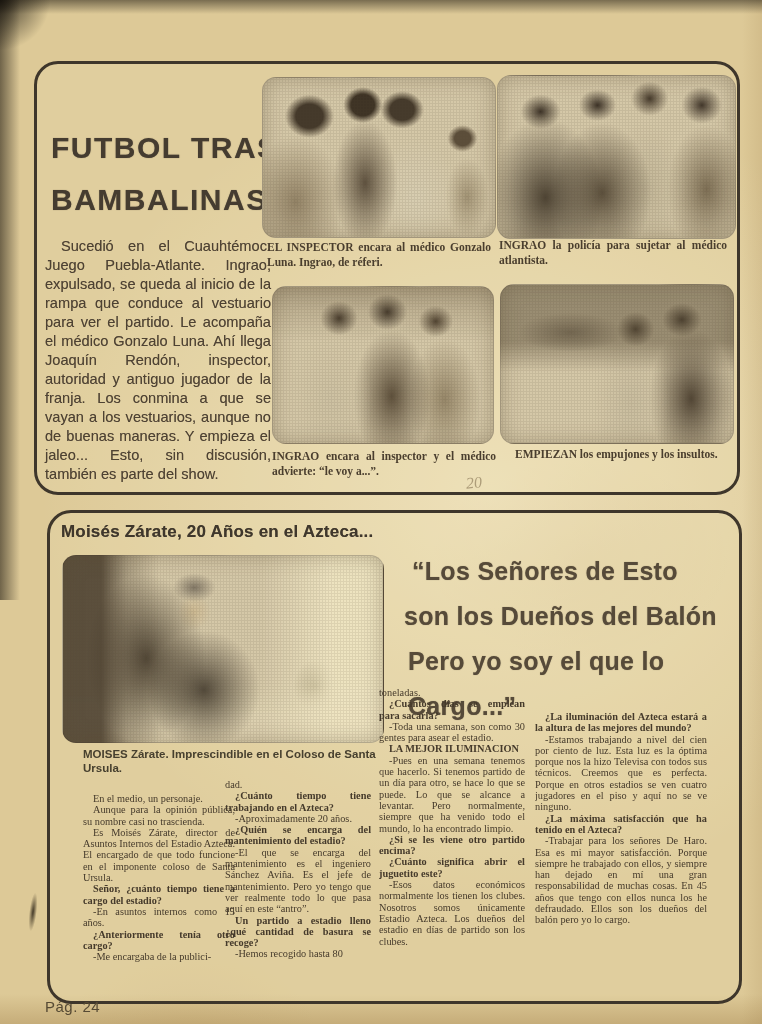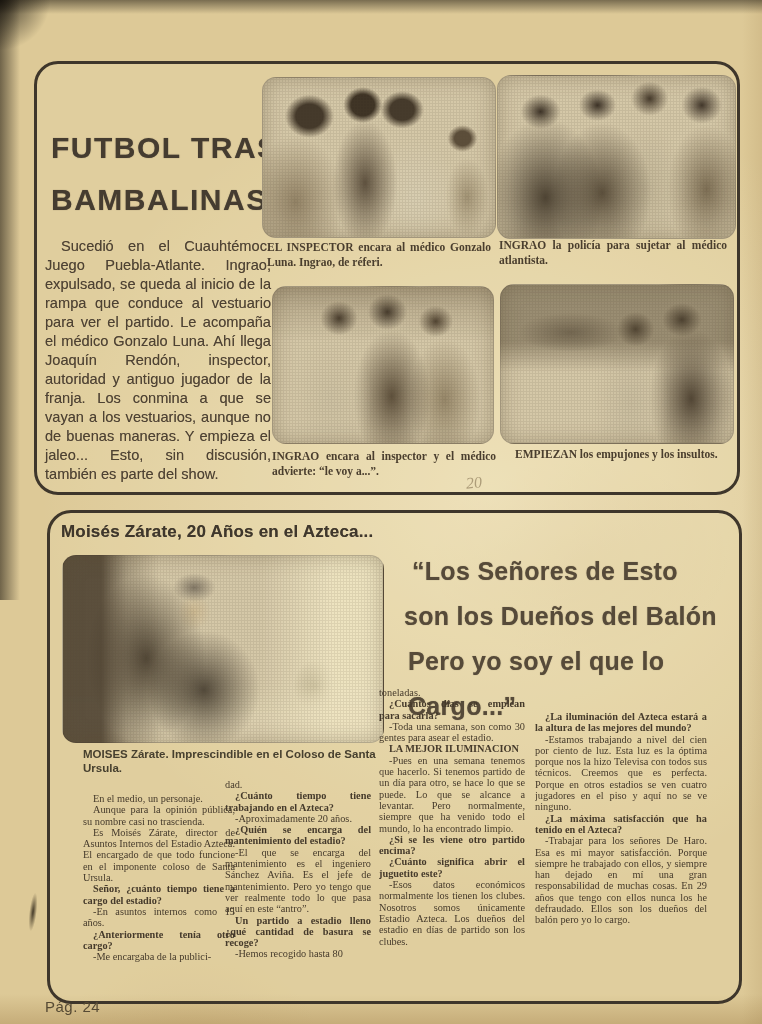--- a/index.html
+++ b/index.html
@@ -227,21 +227,21 @@
         <p class="cpar">-Pues en una semana tenemos que hacerlo. Si tenemos partido de un día para otro, se hace lo que se puede. Lo que se alcance a levantar. Pero normalmente, siempre que ha venido todo el mundo, lo ha encontrado limpio.</p>
         <p class="cpar q">¿Si se les viene otro partido encima?</p>
         <p class="cpar q">¿Cuánto significa abrir el juguetito este?</p>
         <p class="cpar">-Esos datos económicos normalmente los tienen los clubes. Nosotros somos únicamente Estadio Azteca. Los dueños del estadio en días de partido son los clubes.</p>
       </div>
     <div class="icol col4">
 
     <p class="cpar q">¿La iluminación del Azteca estará a la altura de las mejores del mundo?</p>
         <p class="cpar">-Estamos trabajando a nivel del cien por ciento de luz. Esta luz es la óptima porque nos la hizo Televisa con todos sus técnicos. Creemos que es perfecta. Porque en otros estadios se ven cuatro jugadores en el piso y aquí no se ve ninguno.</p>
         <p class="cpar q">¿La máxima satisfacción que ha tenido en el Azteca?</p>
-        <p class="cpar">-Trabajar para los señores De Haro. Esa es mi mayor satisfacción. Porque siempre he trabajado con ellos, y siempre han dejado en mí una gran responsabilidad de muchas cosas. En 29 años que tengo con ellos nunca los he defraudado. Ellos son los dueños del balón pero yo lo cargo.</p>
+        <p class="cpar">-Trabajar para los señores De Haro. Esa es mi mayor satisfacción. Porque siempre he trabajado con ellos, y siempre han dejado en mí una gran responsabilidad de muchas cosas. En 45 años que tengo con ellos nunca los he defraudado. Ellos son los dueños del balón pero yo lo cargo.</p>
       </div>
   </div>
 
   <div class="pageno">Pág. 24</div>
   <div class="pencil-mark">20</div>
   <div class="ink-smudge"></div>
 
 </div>
 
 </body></html>

